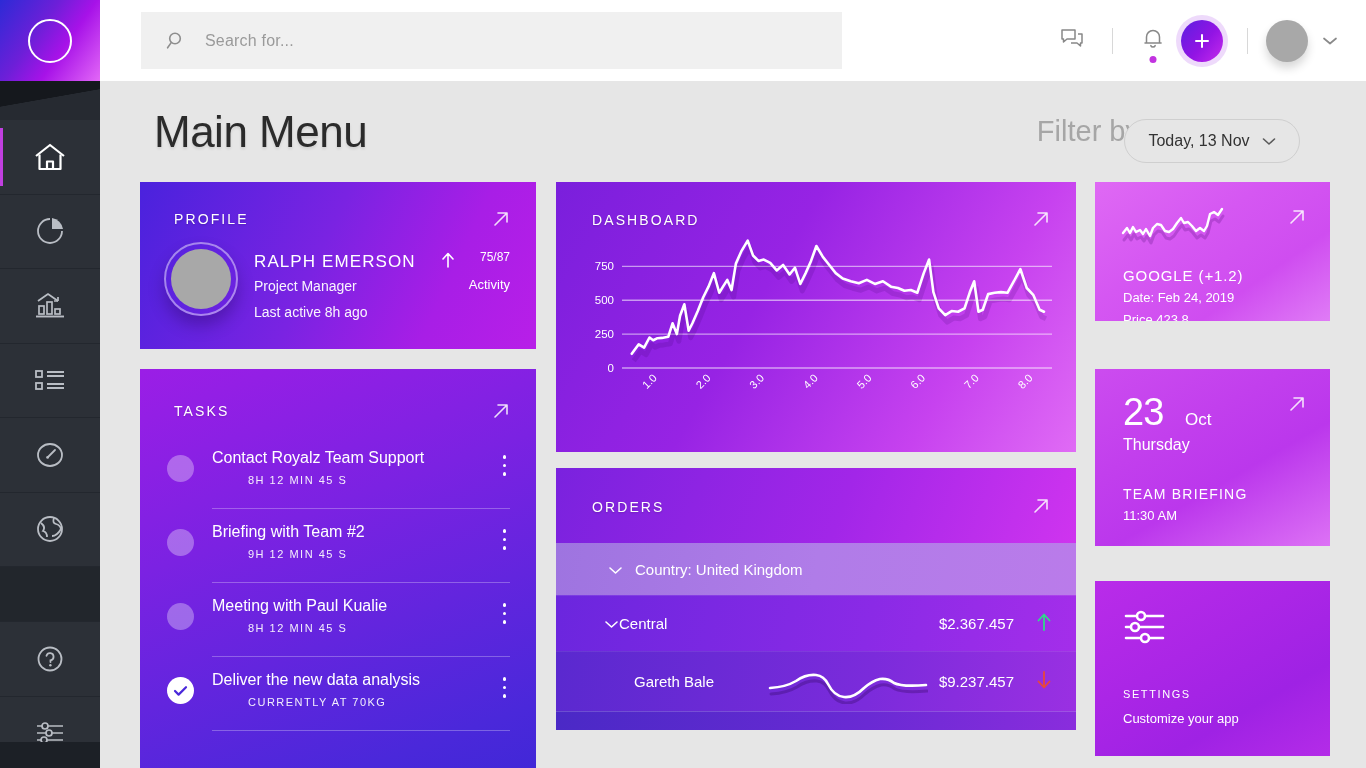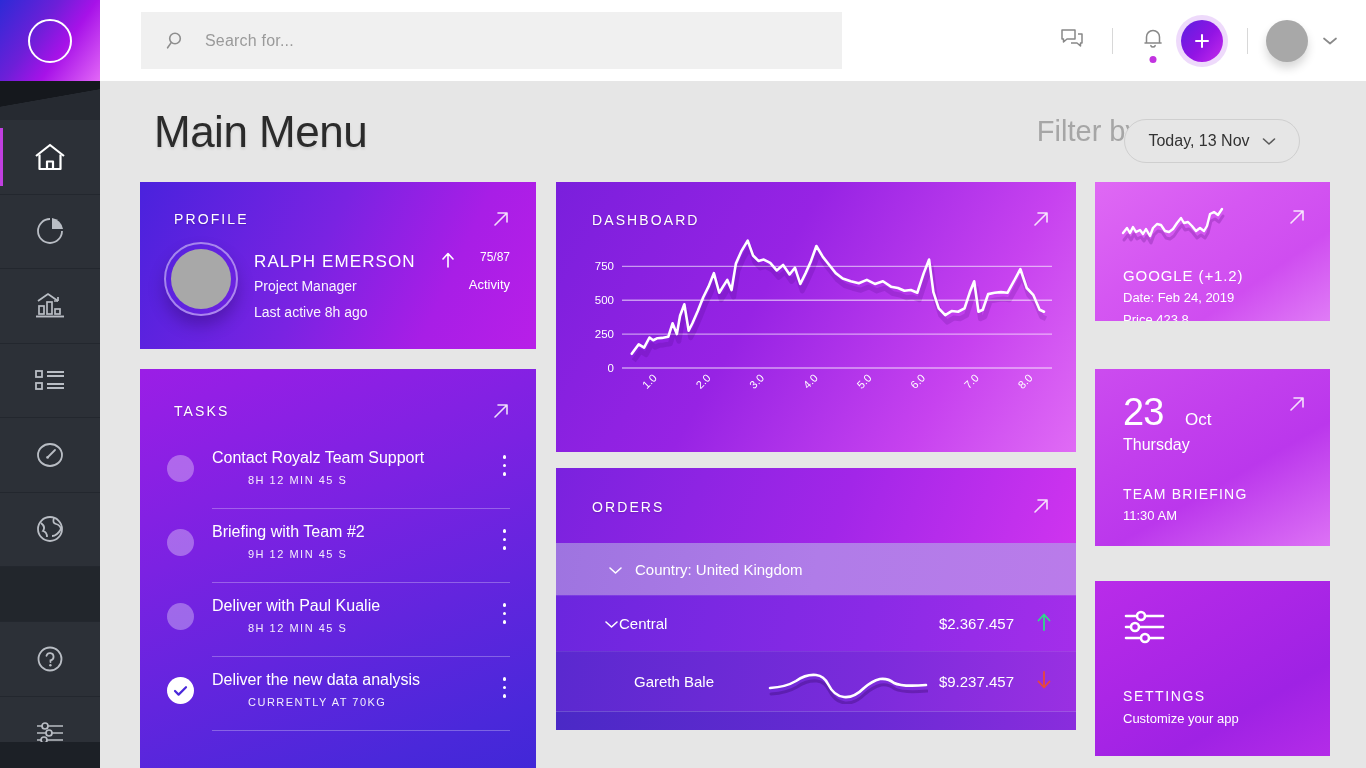--- a/index.html
+++ b/index.html
@@ -221,21 +221,21 @@
   .cal-mon { position: absolute; left: 90px; top: 41px; font-size: 17px; }
   .cal-wd { position: absolute; left: 28px; top: 67px; font-size: 16px; }
   .cal-ev { position: absolute; left: 28px; top: 117px; font-size: 14px; letter-spacing: 1.2px; }
   .cal-time { position: absolute; left: 28px; top: 139px; font-size: 13px; }
 
   #settings {
     left: 955px; top: 399px; width: 235px; height: 175px;
     background: linear-gradient(150deg, #b92ce9 0%, #ab26e6 40%, #9f22e4 70%, #b42ce8 100%);
   }
   .set-ico { position: absolute; left: 28px; top: 28px; }
-  .set-title { position: absolute; left: 28px; top: 107px; font-size: 14px; letter-spacing: 1.6px; }
+  .set-title { position: absolute; left: 28px; top: 107px; font-size: 11px; letter-spacing: 1.6px; }
   .set-sub { position: absolute; left: 28px; top: 130px; font-size: 13px; }
 </style>
 </head>
 <body>
 
 <div class="app">
 
   <nav class="sidebar">
     <div class="logo-block">
       <div class="logo-ring"></div>
@@ -445,21 +445,21 @@
             <span class="kebab">
                 <i></i>
                 <i></i>
                 <i></i>
               </span>
             <span class="task-sep"></span>
           </div>
 
           <div class="task-row">
             <span class="task-dot"></span>
-            <span class="task-name">Deliver with Paul Kualie</span>
+            <span class="task-name">Meeting with Paul Kualie</span>
             <span class="task-meta">8H 12 MIN 45 S</span>
             <span class="kebab">
                 <i></i>
                 <i></i>
                 <i></i>
               </span>
             <span class="task-sep"></span>
           </div>
 
           <div class="task-row">

